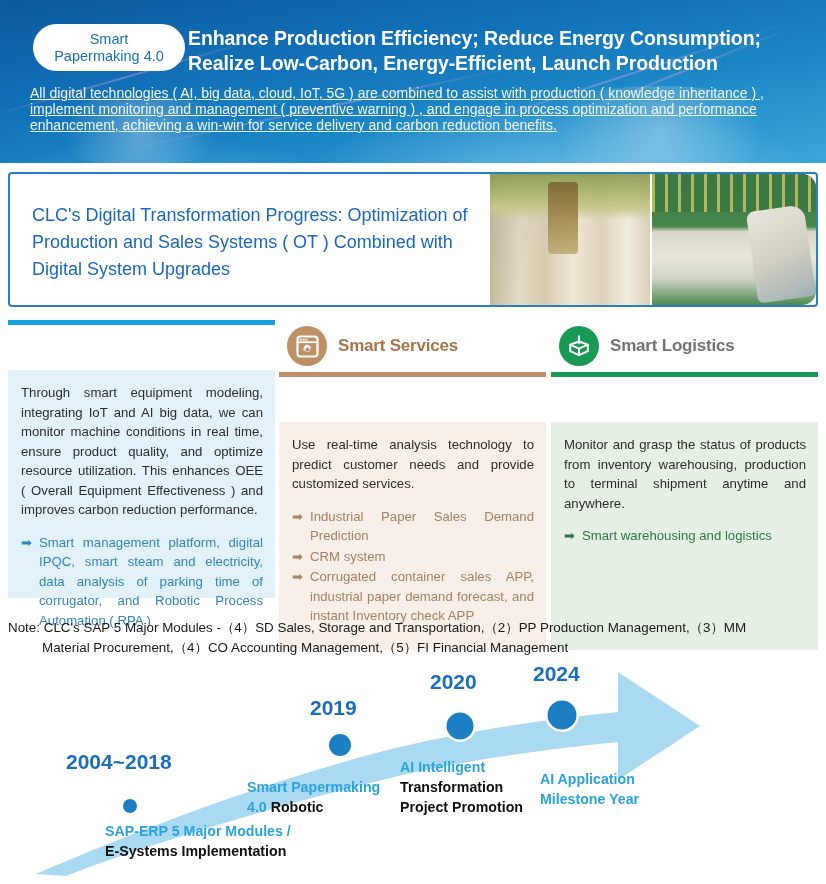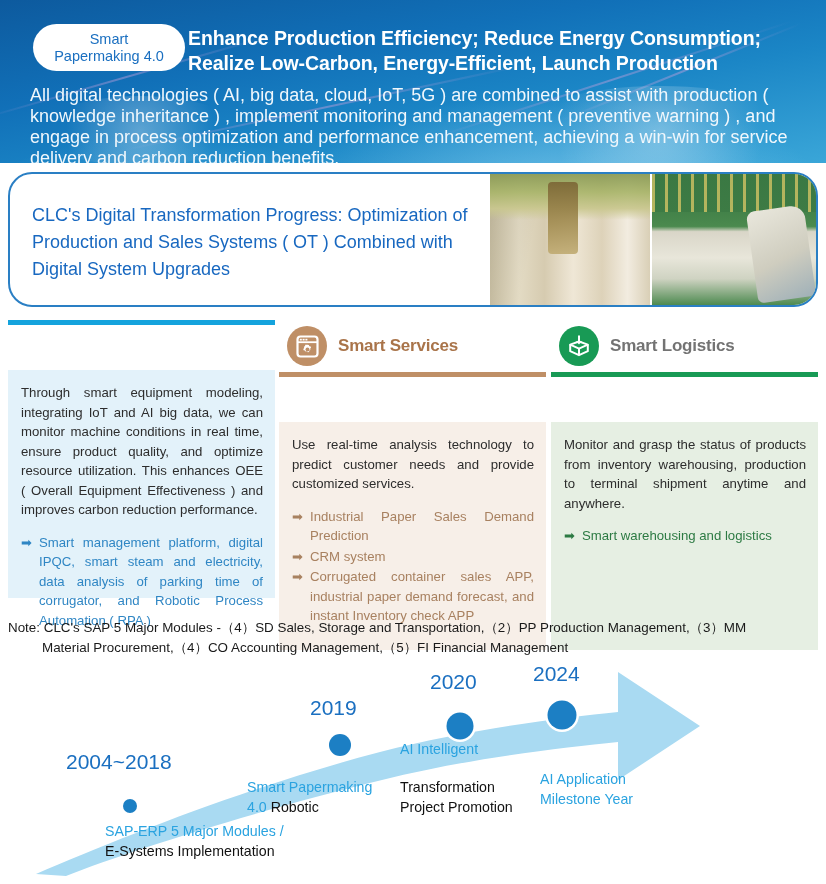--- a/index.html
+++ b/index.html
@@ -35,27 +35,27 @@
     color: #1a6fc0; font-size: 14.5px; line-height: 17px; text-align: center;
     z-index: 3;
   }
   .banner-title {
     position: absolute; left: 188px; top: 26px; width: 625px;
     color: #ffffff; font-weight: bold; font-size: 19.5px; line-height: 25px;
     z-index: 3; letter-spacing: -0.1px;
   }
   .banner-body {
     position: absolute; left: 30px; top: 85px; width: 770px;
-    color: #f0f7fc; font-size: 18px; line-height: 21px; z-index: 3;
+    color: #f0f7fc; font-size: 14px; line-height: 16px; z-index: 3; text-decoration: underline;
   }
 
   
   .card {
     position: absolute; left: 8px; top: 172px; width: 810px; height: 135px;
-    border: 2px solid #2a7fc4; border-radius: 24px; background: #ffffff;
+    border: 2px solid #2a7fc4; border-radius: 4px; background: #ffffff;
     overflow: hidden;
   }
   .card-title {
     position: absolute; left: 22px; top: 28px; width: 470px;
     color: #1868c0; font-size: 18px; line-height: 27px;
   }
   .photos {
     position: absolute; right: 0px; top: 0px; width: 326px; height: 131px;
     display: flex; gap: 2px; border-radius: 0 14px 14px 0; overflow: hidden;
   }
@@ -145,21 +145,21 @@
   .note {
     position: absolute; left: 8px; top: 618px; width: 812px;
     font-size: 13.4px; line-height: 20px; color: #1a1a1a;
   }
   .note .l2 { padding-left: 34px; }
 
   
   .timeline { position: absolute; left: 0; top: 660px; width: 826px; height: 224px; }
   .timeline svg { position: absolute; left: 0; top: 0; }
   .tl-label {
-    position: absolute; white-space: nowrap; line-height: 19px;
+    position: absolute; white-space: nowrap; line-height: 19px; font-weight: bold;
   }
   .tl-year { font-size: 21px; color: #1a6fc0; }
   .tl-cap { font-size: 14.2px; }
   .cap-blue { color: #2aa3e0; }
   .cap-dark { color: #111111; }
 </style>
 </head>
 <body>
 
 <div class="page">
@@ -278,21 +278,21 @@
 
     <div class="tl-label tl-year" style="left:66px; top:92px;">2004~2018</div>
     <div class="tl-label tl-cap cap-blue" style="left:105px; top:162px;">SAP-ERP 5 Major Modules /</div>
     <div class="tl-label tl-cap cap-dark" style="left:105px; top:182px;">E-Systems Implementation</div>
 
     <div class="tl-label tl-year" style="left:310px; top:38px;">2019</div>
     <div class="tl-label tl-cap cap-blue" style="left:247px; top:118px;">Smart Papermaking</div>
     <div class="tl-label tl-cap" style="left:247px; top:138px;"><span class="cap-blue">4.0 </span><span class="cap-dark">Robotic</span></div>
 
     <div class="tl-label tl-year" style="left:430px; top:12px;">2020</div>
-    <div class="tl-label tl-cap cap-blue" style="left:400px; top:80px;">AI Intelligent</div>
+    <div class="tl-label tl-cap cap-blue" style="left:400px; top:98px;">AI Intelligent</div>
     <div class="tl-label tl-cap cap-dark" style="left:400px; top:118px;">Transformation</div>
     <div class="tl-label tl-cap cap-dark" style="left:400px; top:138px;">Project Promotion</div>
 
     <div class="tl-label tl-year" style="left:533px; top:4px;">2024</div>
     <div class="tl-label tl-cap cap-blue" style="left:540px; top:110px;">AI Application</div>
     <div class="tl-label tl-cap cap-blue" style="left:540px; top:130px;">Milestone Year</div>
   </div>
 
 </div>
 

